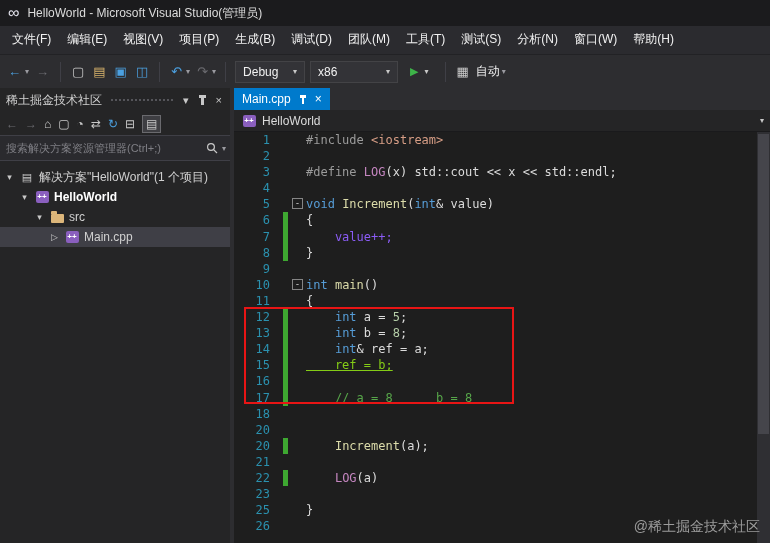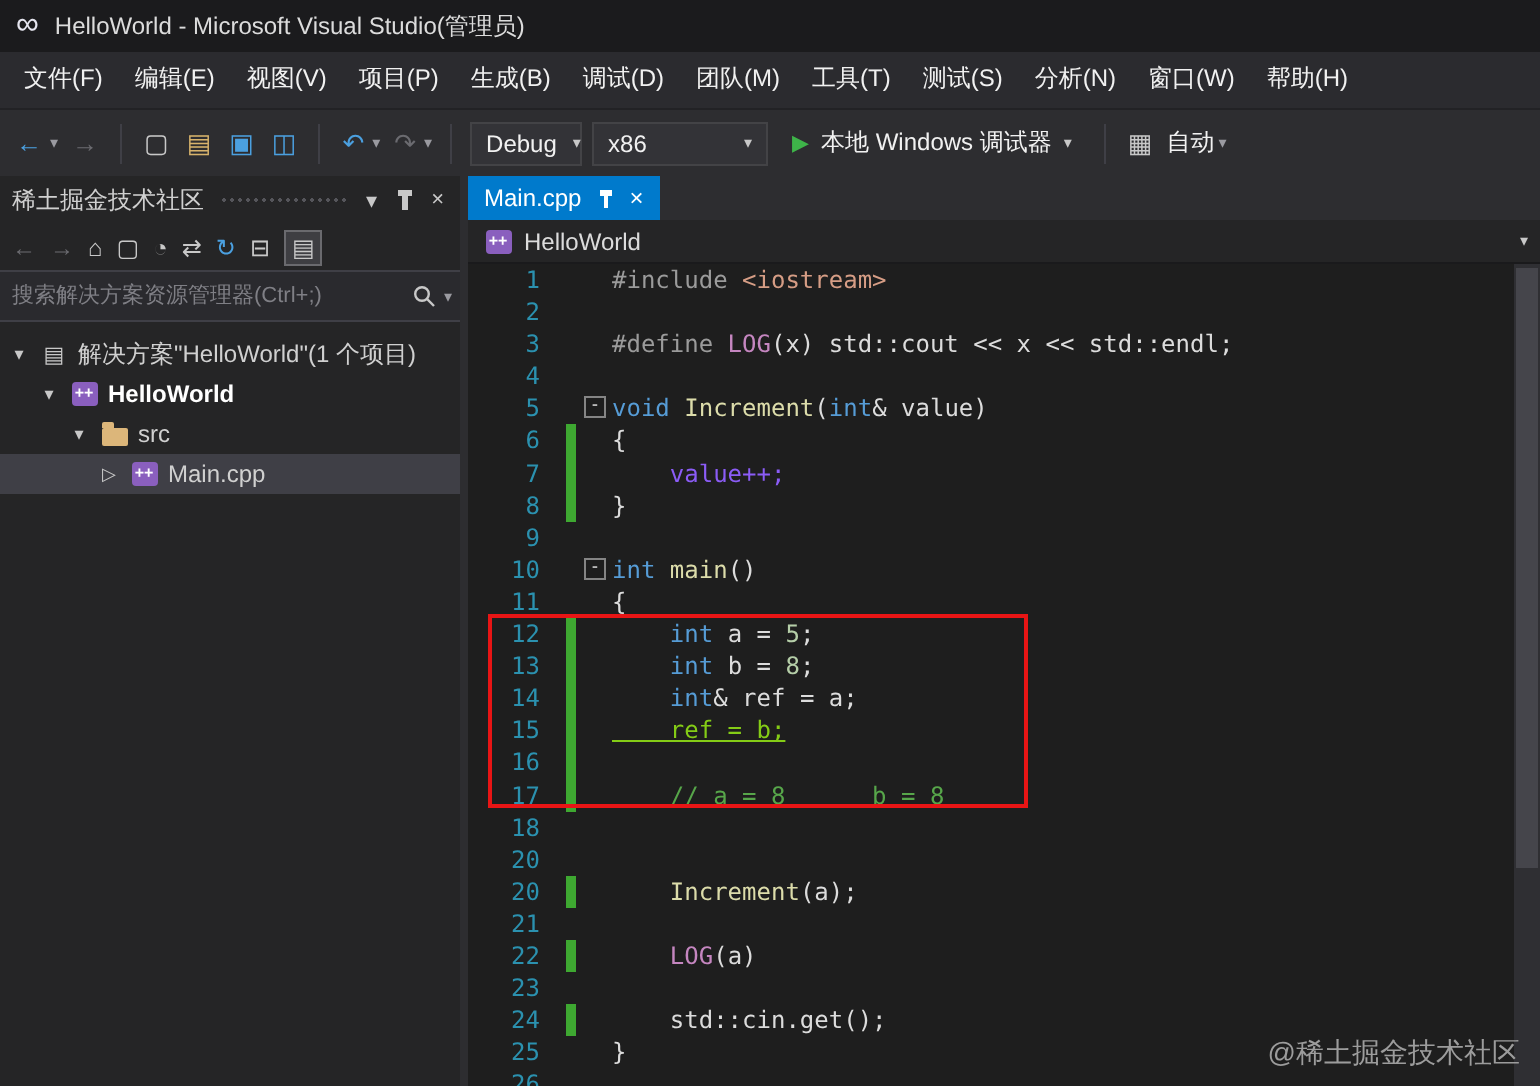--- a/index.html
+++ b/index.html
@@ -25,21 +25,21 @@
   .tb-ic { font-size:13px; line-height:1; padding:2px; }
   .tb-ic.blue { color:#4BA0E0; }
   .tb-ic.gold { color:#D8B36C; }
   .tb-ic.dim  { color:#6B6B70; }
   .tb-caret { font-size:8px; color:#9A9AA0; margin-left:-3px; }
   .tb-sep { width:1px; height:20px; background:#3F3F46; margin:0 4px; flex:none; }
   .combo { background:#333337; border:1px solid #434346; height:22px;
            display:flex; align-items:center; justify-content:space-between;
            padding:0 7px; gap:8px; color:#F1F1F1; }
   .combo .caret { font-size:8px; color:#C8C8C8; }
-  .combo.cfg { width:56px;text-align:center; }
+  .combo.cfg { width:70px;text-align:center; }
   .combo.plat { width:88px; }
   .run-btn { display:flex; align-items:center; gap:6px; color:#F1F1F1; padding:0 7px; height:24px; }
   .run-btn .play { color:#3EB449; font-size:11px; }
   .run-btn .caret { font-size:8px; color:#C8C8C8; }
   .auto-group { display:flex; align-items:center; gap:5px; color:#F1F1F1; }
 
   
   .main { display:flex; height:455px; }
 
   
@@ -159,21 +159,20 @@
     <div class="combo cfg">
       <span>Debug</span>
       <span class="caret">▾</span>
     </div>
     <div class="combo plat">
       <span>x86</span>
       <span class="caret">▾</span>
     </div>
     <div class="run-btn">
       <span class="play">▶</span>
-      <span>本地 Windows 调试器</span>
       <span class="caret">▾</span>
     </div>
     <span class="tb-sep"></span>
     <span class="tb-ic">▦</span>
     <div class="auto-group">
       <span>自动</span>
       <span class="tb-caret">▾</span>
     </div>
   </div>
 
@@ -272,21 +271,20 @@
           <div class="code-line"><span class="line-number">14</span><span class="change-bar changed"></span><span class="fold-margin"></span><span class="code-text"><span style="color: rgb(220, 220, 220);">    </span><span style="color: rgb(86, 156, 214);">int</span><span style="color: rgb(220, 220, 220);">&amp; ref = a;</span></span></div>
           <div class="code-line"><span class="line-number">15</span><span class="change-bar changed"></span><span class="fold-margin"></span><span class="code-text"><span style="color: #84cc16; text-decoration: underline;">    ref = b;</span></span></div>
           <div class="code-line"><span class="line-number">16</span><span class="change-bar changed"></span><span class="fold-margin"></span><span class="code-text"></span></div>
           <div class="code-line"><span class="line-number">17</span><span class="change-bar changed"></span><span class="fold-margin"></span><span class="code-text"><span style="color: rgb(87, 166, 74);">    // a = 8      b = 8</span></span></div>
           <div class="code-line"><span class="line-number">18</span><span class="change-bar"></span><span class="fold-margin"></span><span class="code-text"></span></div>
           <div class="code-line"><span class="line-number">20</span><span class="change-bar"></span><span class="fold-margin"></span><span class="code-text"></span></div>
           <div class="code-line"><span class="line-number">20</span><span class="change-bar changed"></span><span class="fold-margin"></span><span class="code-text"><span style="color: rgb(220, 220, 220);">    </span><span style="color: rgb(220, 220, 170);">Increment</span><span style="color: rgb(220, 220, 220);">(a);</span></span></div>
           <div class="code-line"><span class="line-number">21</span><span class="change-bar"></span><span class="fold-margin"></span><span class="code-text"></span></div>
           <div class="code-line"><span class="line-number">22</span><span class="change-bar changed"></span><span class="fold-margin"></span><span class="code-text"><span style="color: rgb(220, 220, 220);">    </span><span style="color: rgb(197, 134, 192);">LOG</span><span style="color: rgb(220, 220, 220);">(a)</span></span></div>
           <div class="code-line"><span class="line-number">23</span><span class="change-bar"></span><span class="fold-margin"></span><span class="code-text"></span></div>
-          <div class="code-line"><span class="line-number">24</span><span class="change-bar changed"></span><span class="fold-margin"></span><span class="code-text"><span style="color: rgb(220, 220, 220);">    std::cin.get();</span></span></div>
           <div class="code-line"><span class="line-number">25</span><span class="change-bar"></span><span class="fold-margin"></span><span class="code-text"><span style="color: rgb(220, 220, 220);">}</span></span></div>
           <div class="code-line"><span class="line-number">26</span><span class="change-bar"></span><span class="fold-margin"></span><span class="code-text"></span></div>
         </div>
       <div class="vscroll">
         <div class="vthumb"></div>
       </div>
     </div>
   </div>
 
   <div class="annotation-box"></div>

